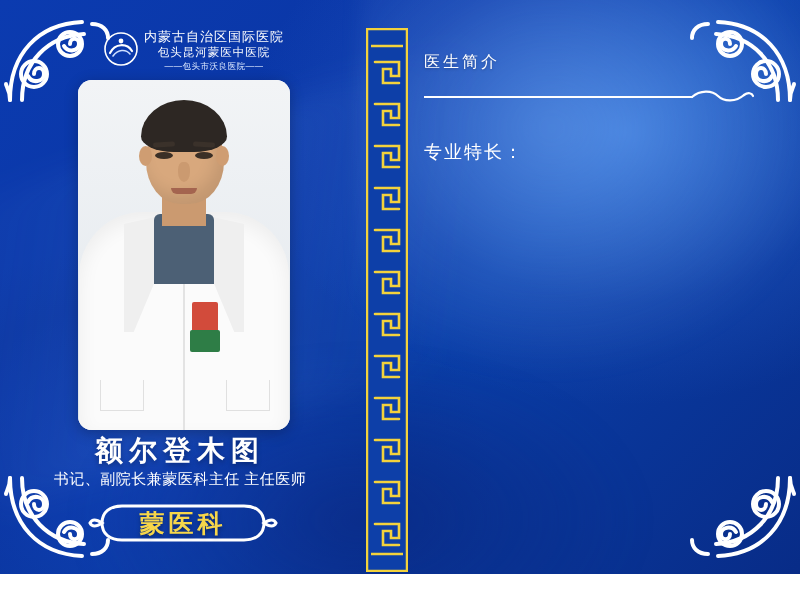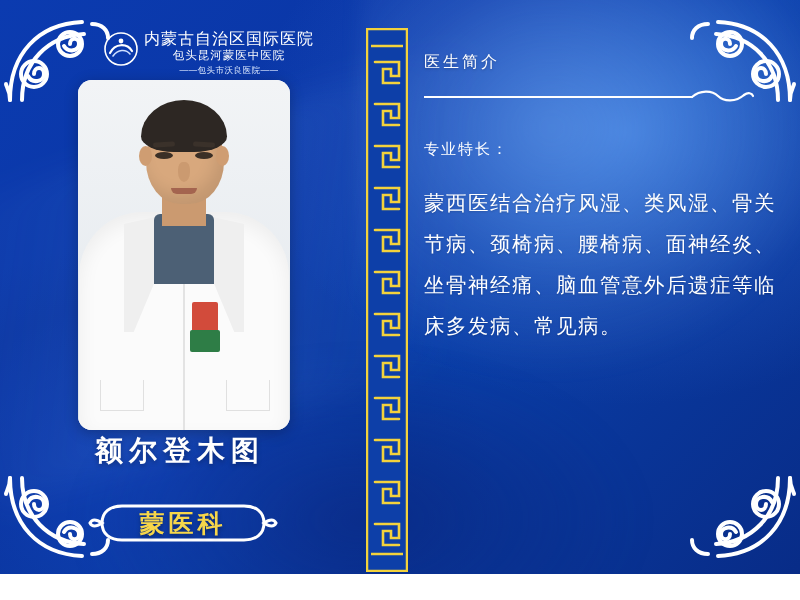--- a/index.html
+++ b/index.html
@@ -80,21 +80,21 @@
     flex: 0 0 34px;
     margin-top: 2px;
   }
   .logo-text {
     display: flex;
     flex-direction: column;
     align-items: center;
     line-height: 1.15;
   }
   .logo-line1 {
-    font-size: 16px;
+    font-size: 13px;
     color: #ffffff;
     letter-spacing: 1px;
     white-space: nowrap;
   }
   .logo-line2 {
     font-size: 11.5px;
     color: #ffffff;
     letter-spacing: 1px;
     white-space: nowrap;
     margin-top: 1px;
@@ -320,21 +320,21 @@
   }
   .title-rule {
     position: absolute;
     left: 8px; top: 88px;
     width: 330px; height: 16px;
   }
   .body-heading {
     position: absolute;
     left: 8px; top: 140px;
     color: #ffffff;
-    font-size: 15px;
+    font-size: 18px;
     letter-spacing: 2px;
   }
   .body-text {
     position: absolute;
     left: 8px; top: 182px;
     width: 356px;
     color: #ffffff;
     font-size: 20.5px;
     line-height: 41px;
     letter-spacing: 1.5px;
@@ -451,20 +451,21 @@
         <div class="fig-brow-l"></div>
         <div class="fig-brow-r"></div>
         <div class="fig-eye-l"></div>
         <div class="fig-eye-r"></div>
         <div class="fig-nose"></div>
         <div class="fig-mouth"></div>
       </div>
     </div>
 
     <div class="doctor-name">额尔登木图</div>
+    <div class="doctor-title">书记、副院长兼蒙医科主任 主任医师</div>
 
     <div class="dept-ribbon">
       <svg width="190" height="42" viewBox="0 0 190 42">
         <g fill="none" stroke="#ffffff" stroke-width="3" stroke-linecap="round">
           <path d="M34 4 H156 C168 4 176 10 176 21 C176 32 168 38 156 38 H34 C22 38 14 32 14 21 C14 10 22 4 34 4 Z"></path>
           <path d="M14 21 C8 17 4 17 2 21 C4 25 8 25 14 21 Z"></path>
           <path d="M176 21 C182 17 186 17 188 21 C186 25 182 25 176 21 Z"></path>
         </g>
       </svg>
       <div class="dept-label">蒙医科</div>
@@ -502,17 +503,16 @@
     <div class="title-rule">
       <svg width="330" height="16" viewBox="0 0 330 16">
         <g fill="none" stroke="#ffffff" stroke-width="2.2" stroke-linecap="round">
           <path d="M0 9 H268"></path>
           <path d="M268 9 C276 2 288 2 294 8 C300 14 312 14 320 7"></path>
           <path d="M320 7 C324 4 328 5 329 8"></path>
         </g>
       </svg>
     </div>
     <div class="body-heading">专业特长：</div>
-    <div class="body-text">蒙西医结合治疗风湿、类风湿、骨关节病、颈椅病、腰椅病、面神经炎、坐骨神经痛、脑血管意外后遗症等临床多发病、常见病。</div>
   </div>
 
   <div class="bottom-bar"></div>
 </div>
 
 </body></html>

